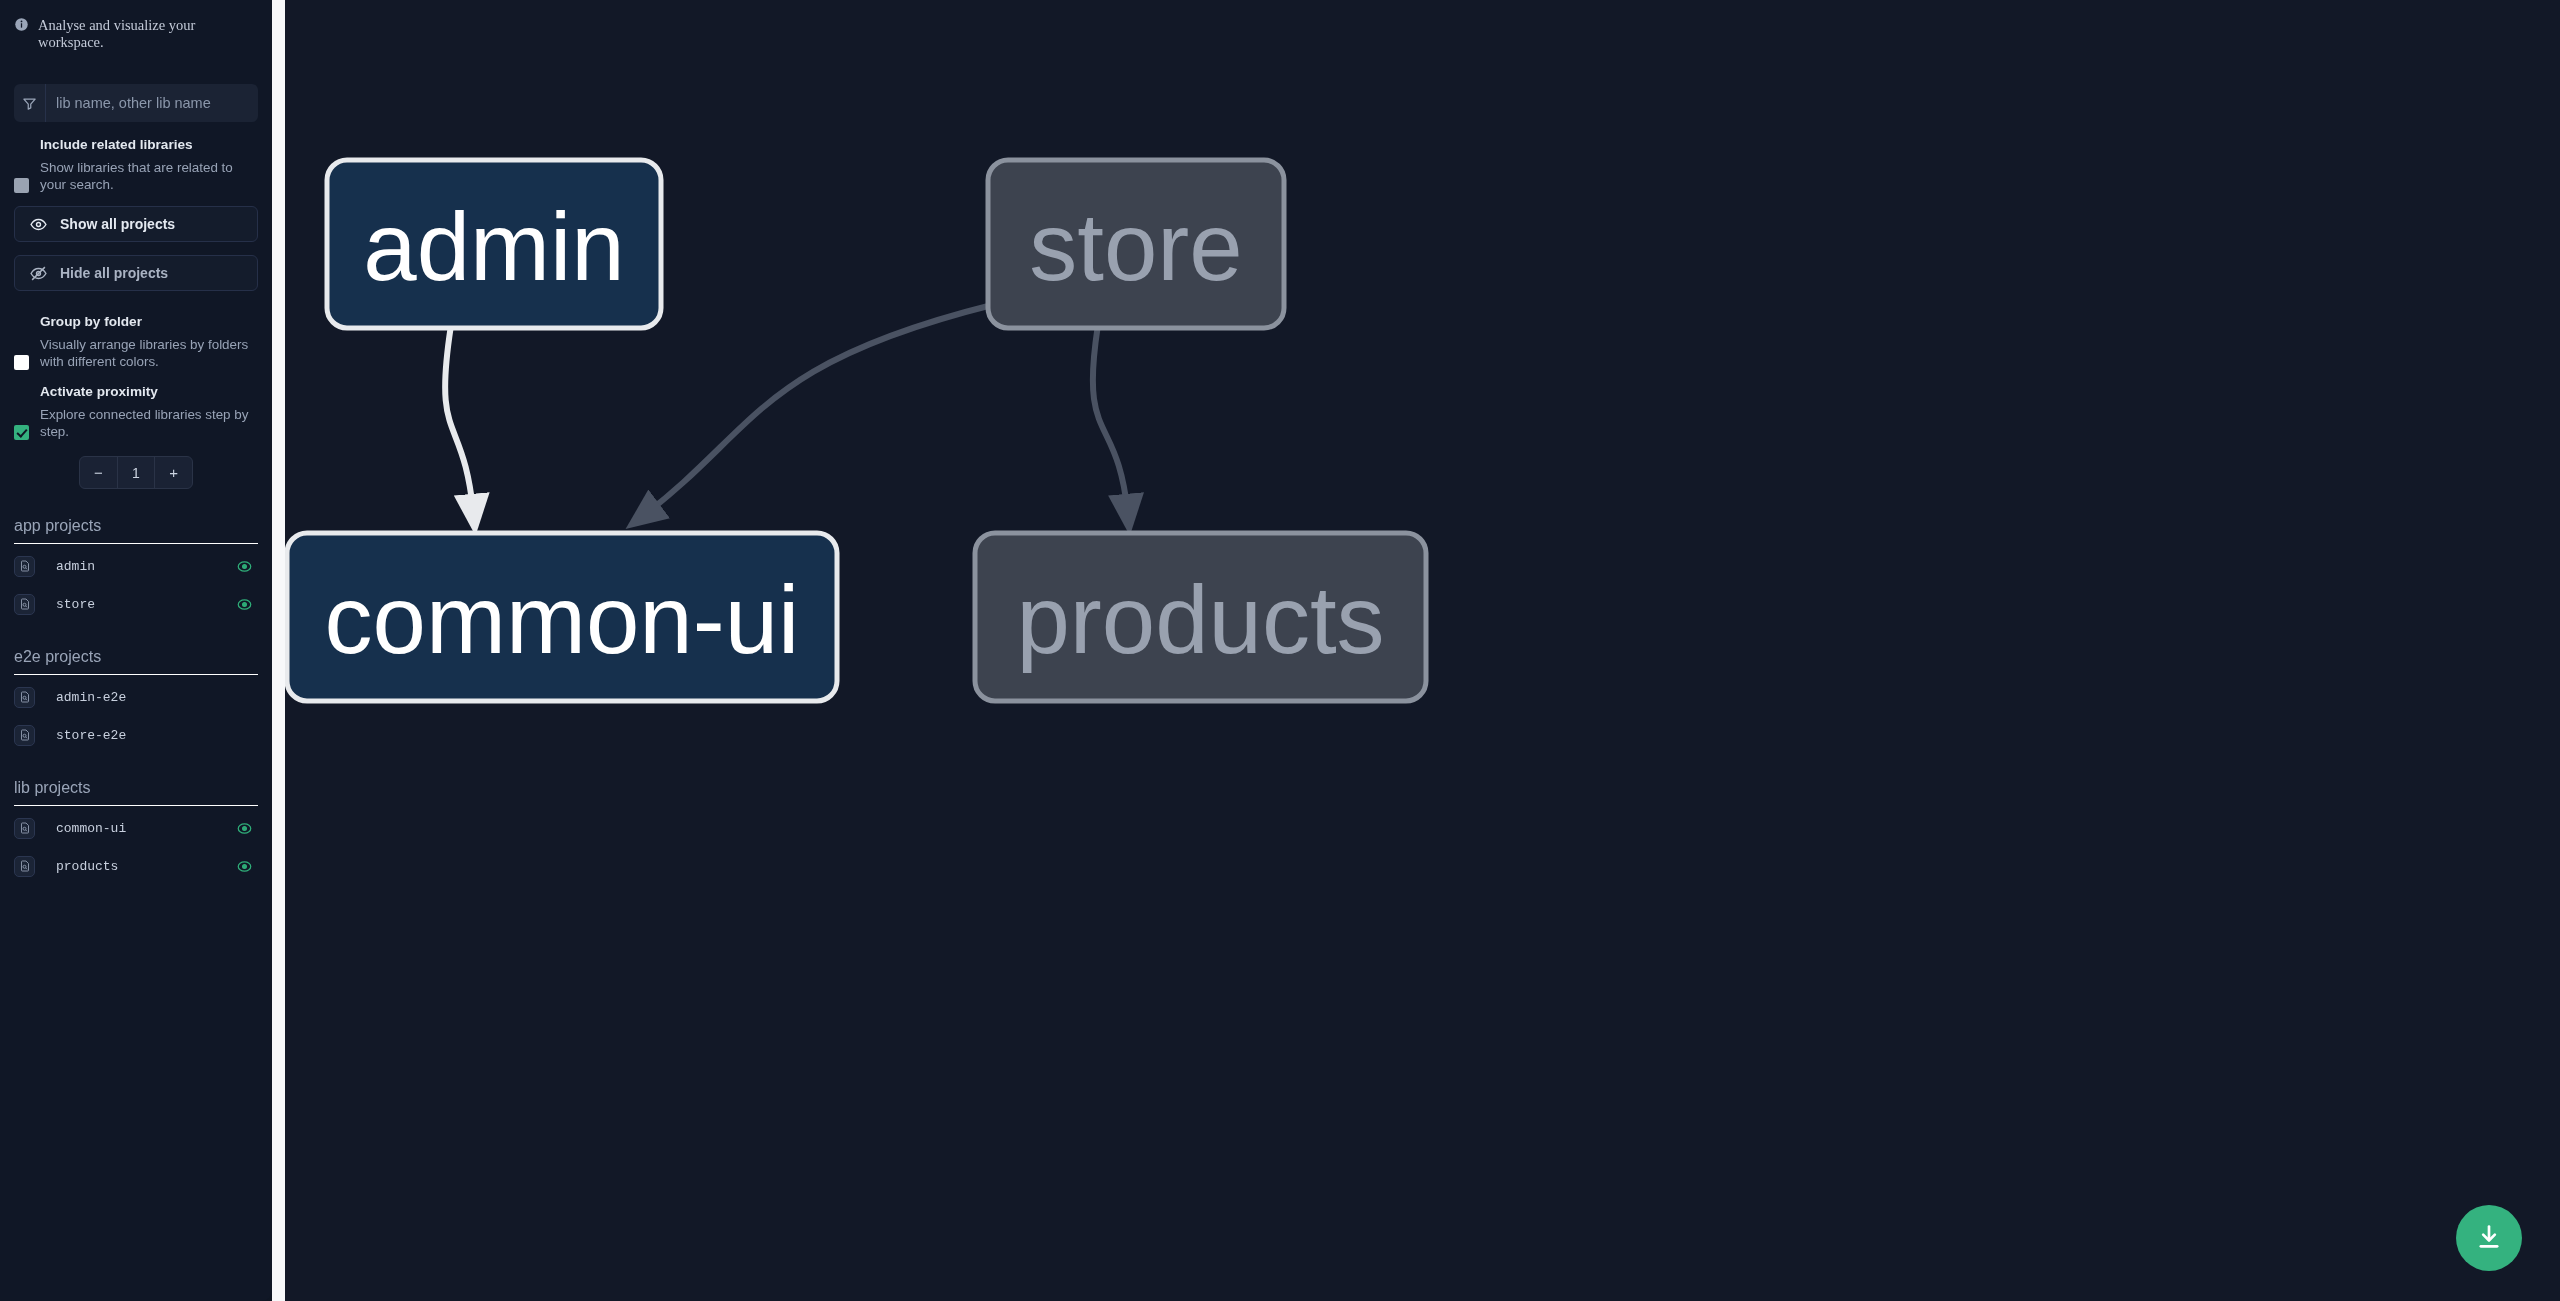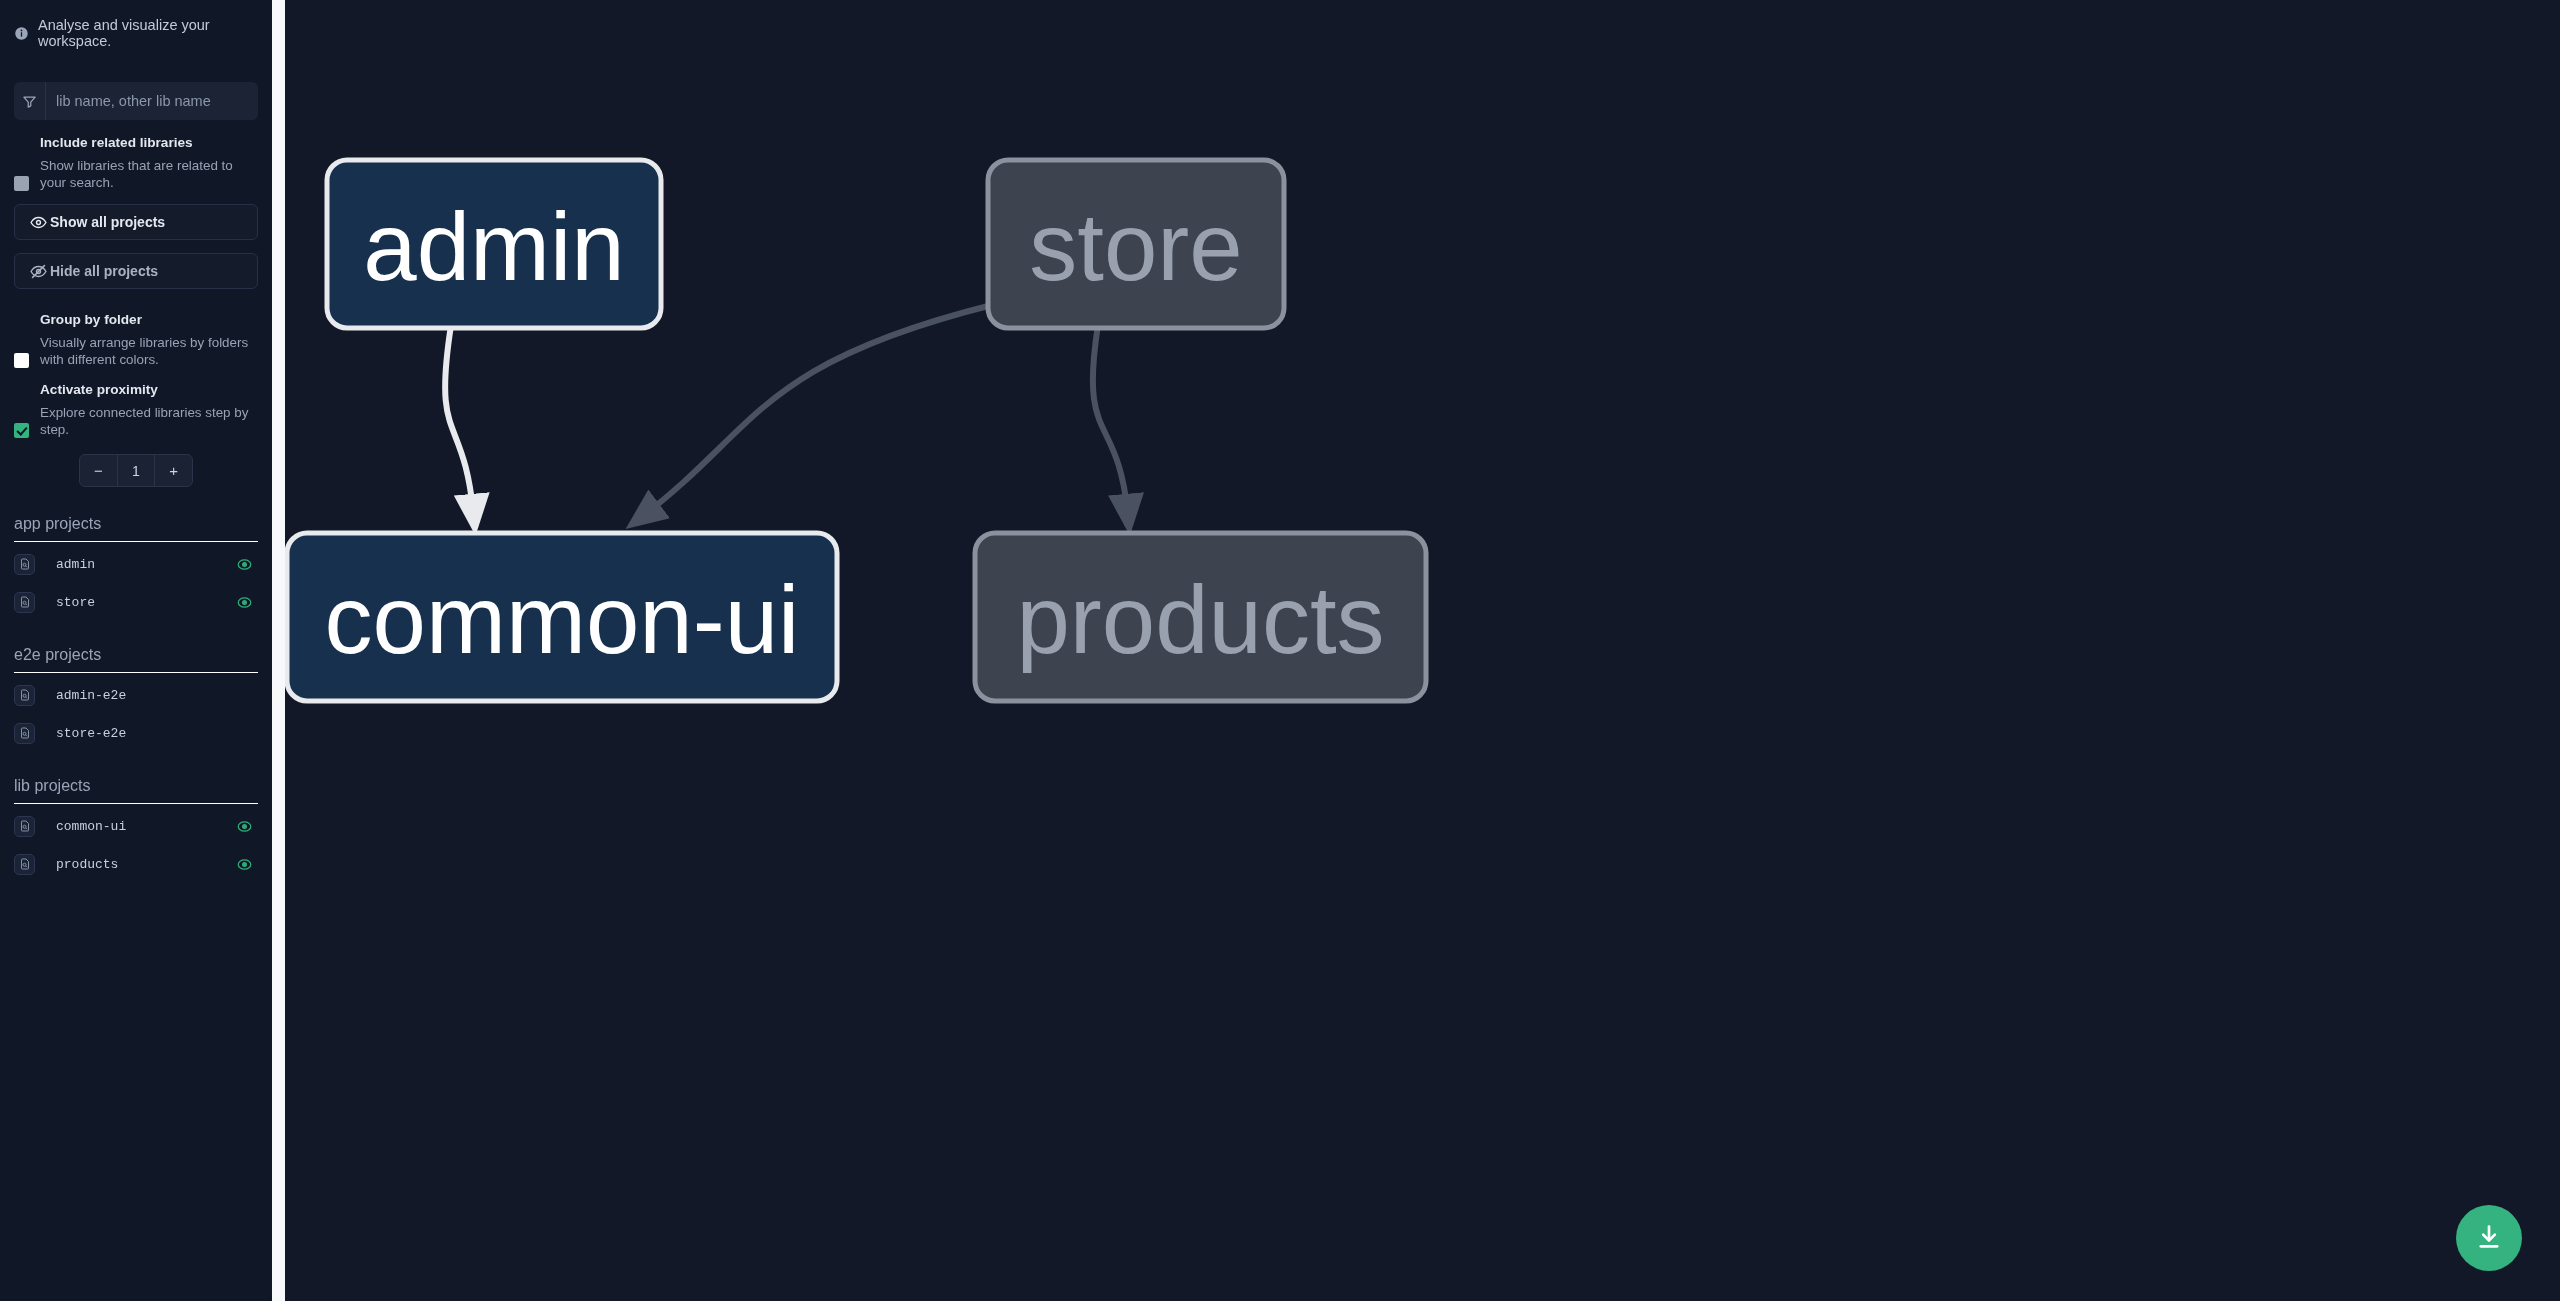--- a/index.html
+++ b/index.html
@@ -28,22 +28,23 @@
     border-bottom: 1px solid #1e2636;
   }
   .nx-logo { width: 50px; height: 38px; flex: 0 0 auto; }
   .sb-title {
     color: #ffffff; font-size: 21.5px; font-weight: 700;
     letter-spacing: -.2px; white-space: nowrap;
   }
   .monitor-icon { width: 22px; height: 22px; flex: 0 0 auto; }
 
   .sb-tagline {
-    display: flex; align-items: center; gap: 9px;
+    display: flex; gap: 9px;
     padding: 17px 14px 0 14px;
+    font-family: Liberation Serif, serif;
   }
   .sb-tagline .txt { color: #c3cad8; font-size: 14.5px; }
   .info-icon { width: 15px; height: 15px; flex: 0 0 auto; }
 
   .sb-body { padding: 14px 14px; }
 
   .search-row {
     margin-top: 19px;
     height: 38px;
     display: flex; align-items: stretch;
@@ -77,21 +78,21 @@
     width: 4px; height: 8px; border: solid #0f1623;
     border-width: 0 2px 2px 0; transform: rotate(42deg);
   }
   .chk-txt .t1 { color: #e3e8ef; font-size: 13.6px; font-weight: 700; line-height: 18px; }
   .chk-txt .t2 { color: #98a3b6; font-size: 13.4px; line-height: 17px; margin-top: 5px; }
 
   .btn-wide {
     margin-top: 13px; height: 36px; width: 100%;
     background: #141c2c; border: 1px solid #263049; border-radius: 6px;
     color: #e4e9f1; font-size: 14px; font-weight: 700;
-    display: flex; align-items: center; gap: 3px; padding-left: 15px;
+    display: flex; align-items: center; gap: 13px; padding-left: 15px;
     cursor: pointer; font-family: "Liberation Sans", sans-serif;
   }
   .btn-wide.muted { color: #aab3c3; }
   .eye-ic { width: 17px; height: 17px; flex: 0 0 auto; }
 
   .stepper {
     margin: 16px auto 0 auto; width: 114px; height: 33px;
     display: flex; border: 1px solid #2a3347; border-radius: 6px;
     background: #1a2234; overflow: hidden;
   }

